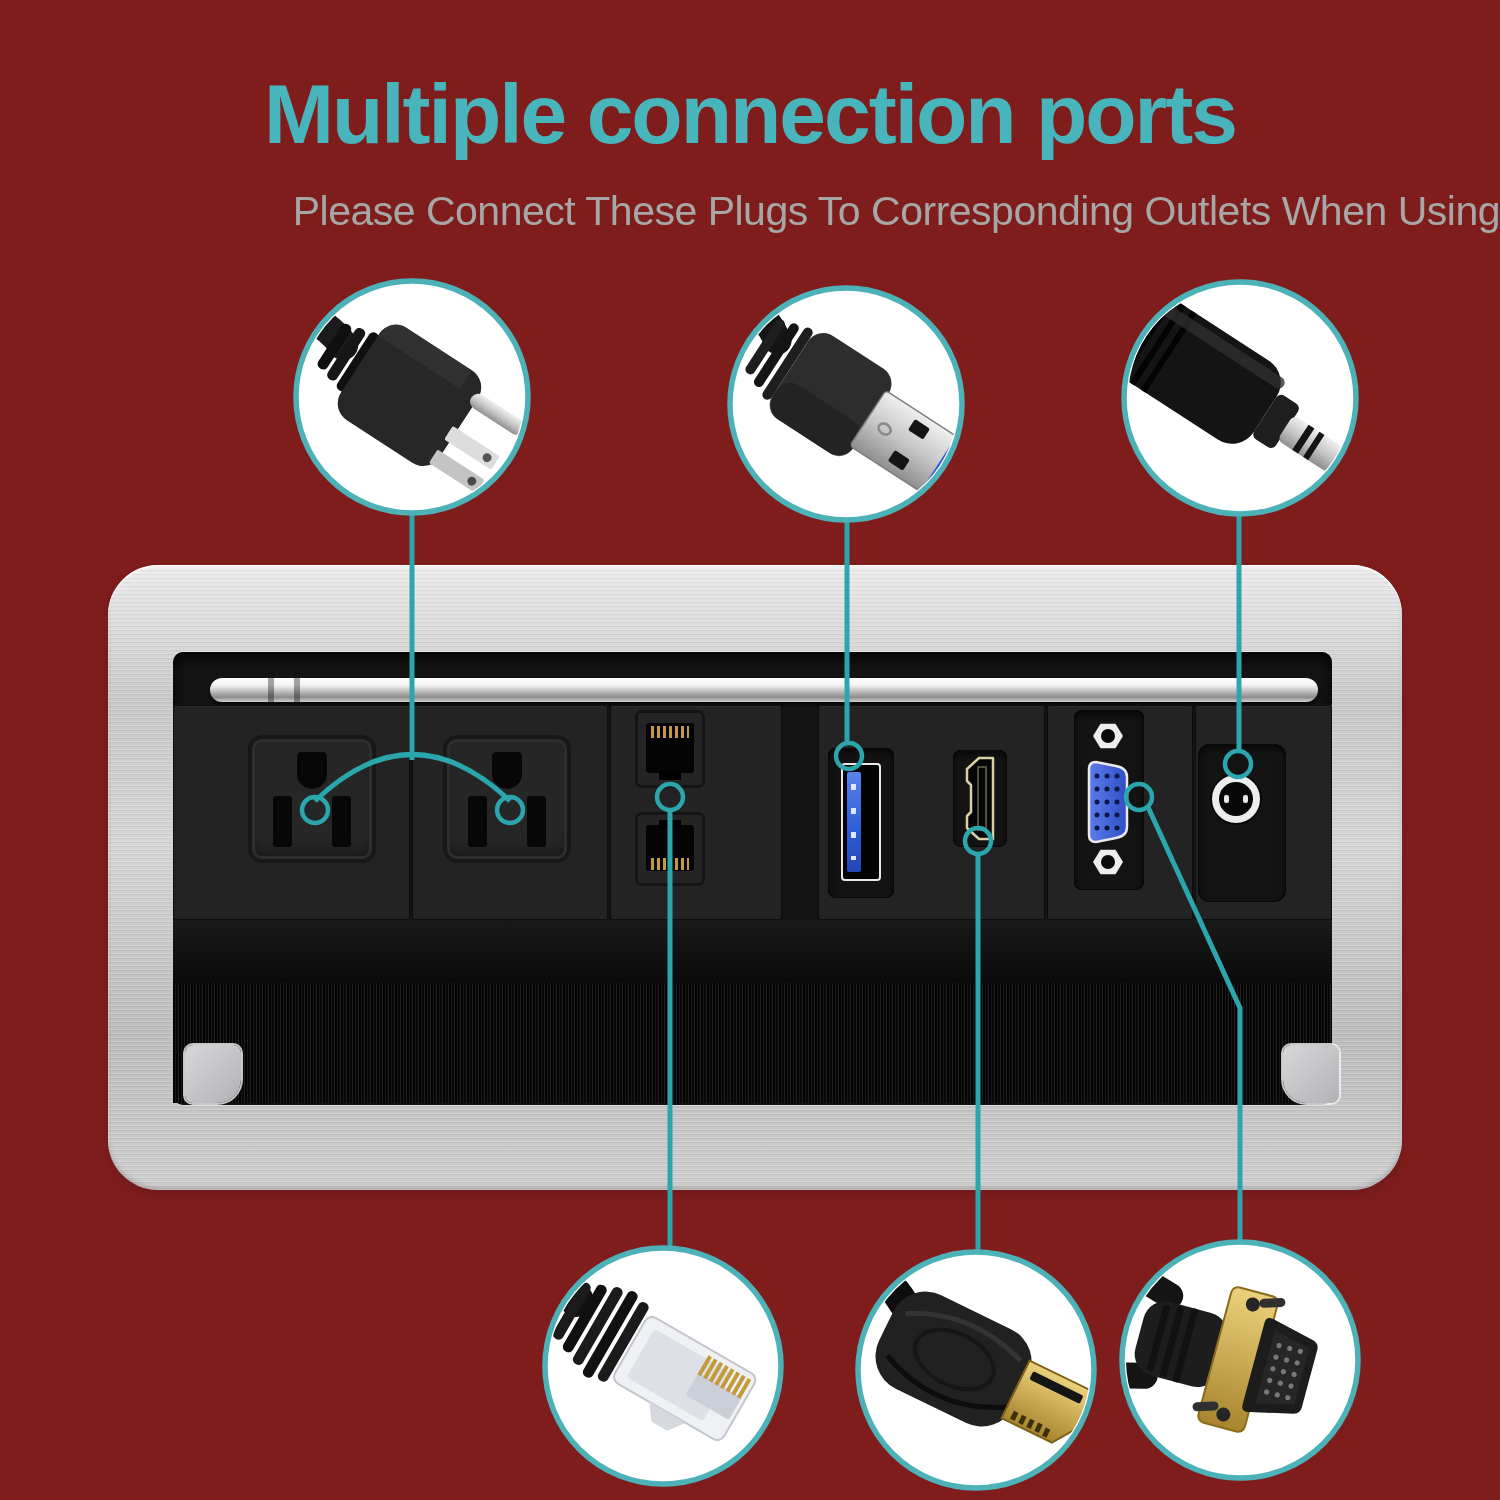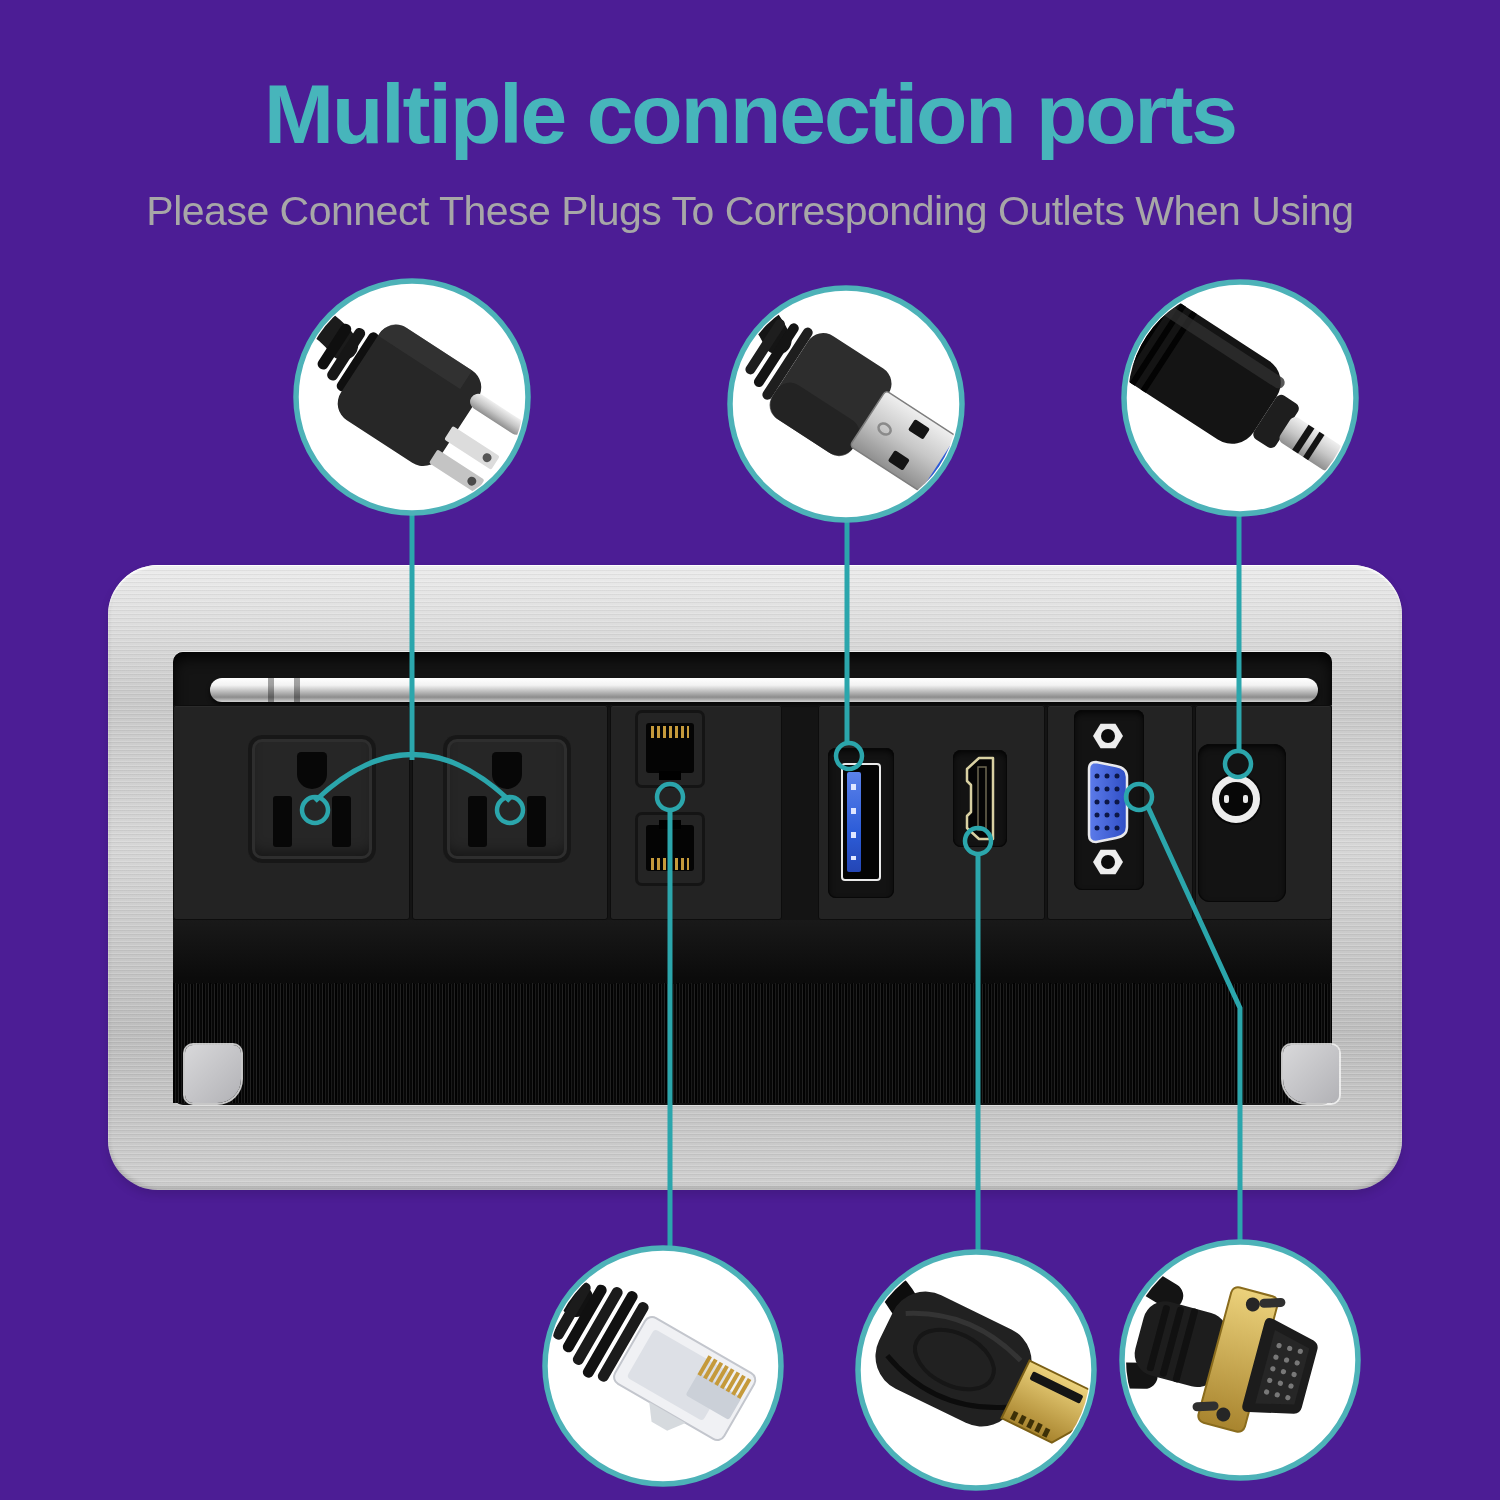--- a/index.html
+++ b/index.html
@@ -1,25 +1,25 @@
 <!DOCTYPE html>
 <html style="--accent: #4db2b8; --line: #2ba6ac; --title: #47b5bb; --subtitle: #a7a7a7; --usb-blue: #2c5cd8; --vga-blue: #4465dd; --hdmi-gold: #d8d0a2; --pin-gold: #c59a3b;"><head>
 <meta charset="utf-8">
 <style>
   :root{
     --accent:#4db2b8; --line:#2ba6ac; --title:#47b5bb; --subtitle:#a7a7a7;
     --usb-blue:#2c5cd8; --vga-blue:#4465dd; --hdmi-gold:#d8d0a2; --pin-gold:#c59a3b;
   }
   html,body{margin:0;padding:0;background:#fff;}
-  .stage{position:relative;width:1500px;height:1500px;background:#4c1d95;overflow:hidden;
+  .stage{position:relative;width:1500px;height:1500px;background:#7f1d1d;overflow:hidden;
          font-family:"Liberation Sans",sans-serif;}
   
   .title{position:absolute;top:66px;left:0;width:100%;text-align:center;
          font-size:84px;font-weight:bold;letter-spacing:-2px;color:var(--title);}
-  .subtitle{position:absolute;top:188px;left:0;width:100%;text-align:center;
+  .subtitle{position:absolute;top:188px;left:0;width:100%;text-align:right;
          font-size:41px;letter-spacing:-0.5px;color:var(--subtitle);}
   
   .panel{position:absolute;left:108px;top:565px;width:1294px;height:625px;
          border-radius:50px;
          background:linear-gradient(180deg,#ececec 0%,#c9c9c9 22%,#d6d6d6 45%,#bdbdbd 75%,#cfcfcf 100%);
          box-shadow:0 5px 10px rgba(0,0,0,.12), inset 0 2px 2px #ffffff, inset 0 -3px 4px rgba(0,0,0,.18);}
   .panel::before{content:"";position:absolute;inset:0;border-radius:50px;pointer-events:none;
          background:repeating-linear-gradient(180deg,rgba(255,255,255,.16) 0 1px,rgba(0,0,0,.05) 1px 2px,rgba(255,255,255,0) 2px 4px);}
   .opening{position:absolute;left:65px;top:87px;width:1159px;height:453px;border-radius:10px;
          background:#141414;

